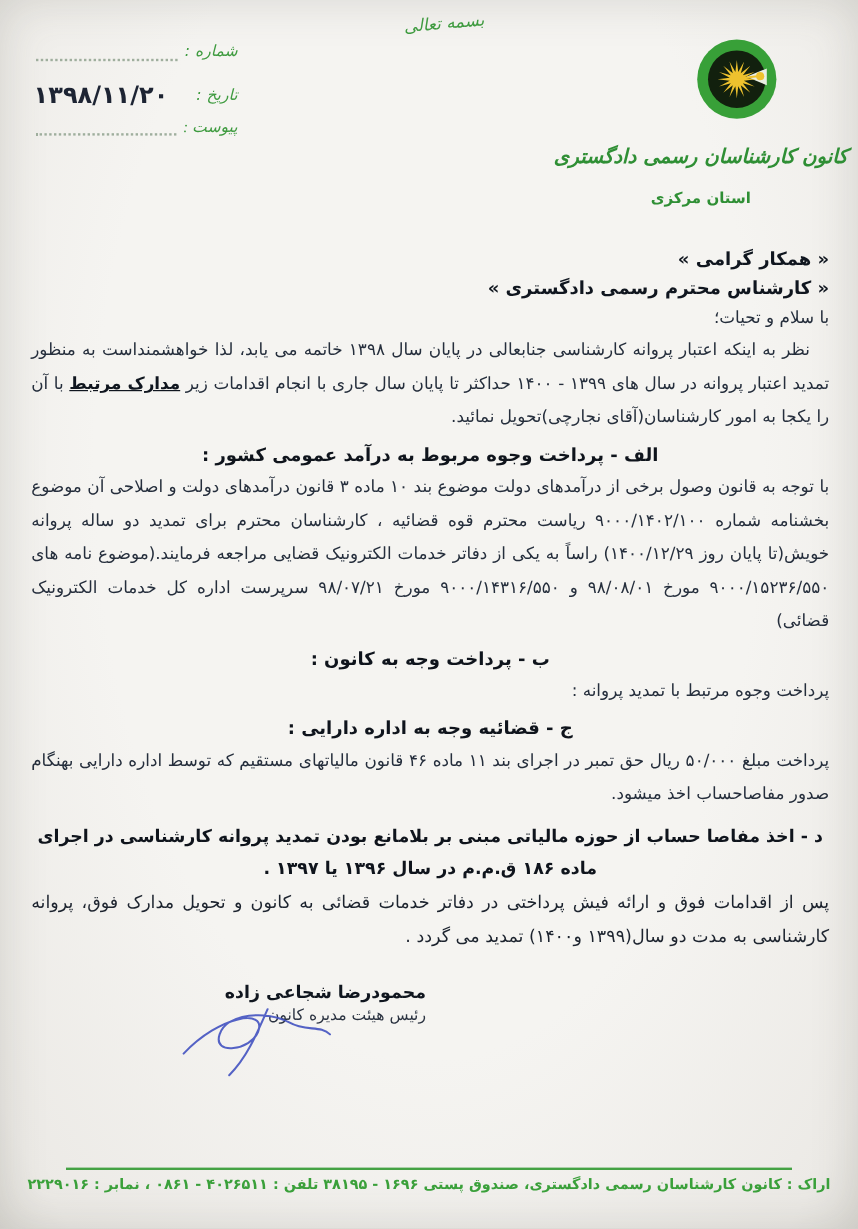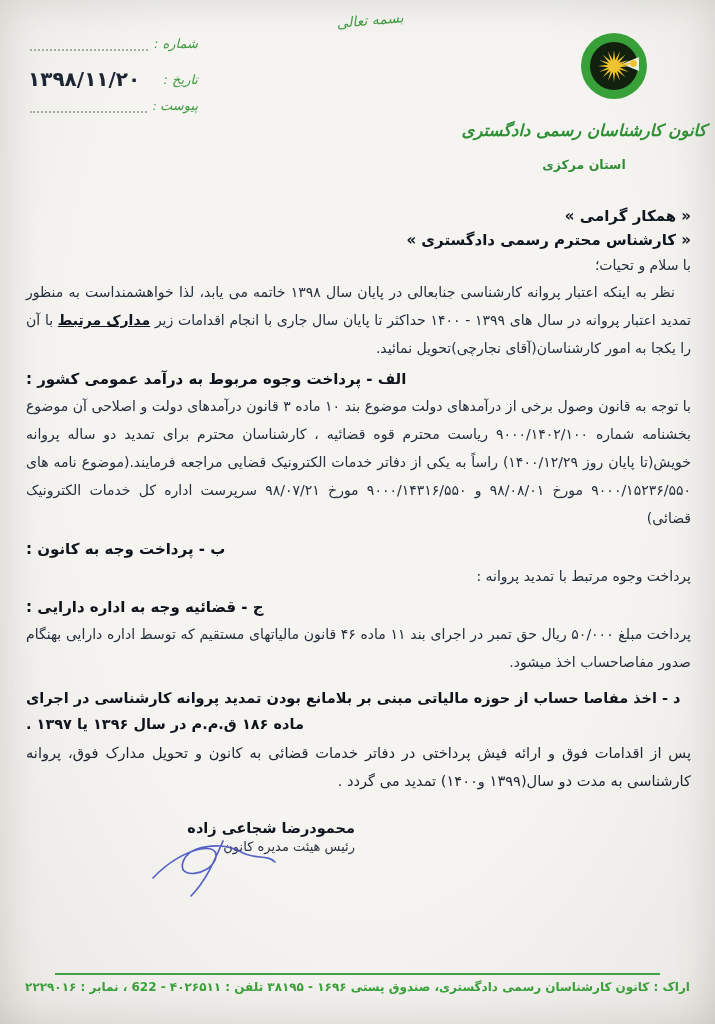--- a/index.html
+++ b/index.html
@@ -46,21 +46,21 @@
   .content{
     position:absolute;top:191px;right:24px;left:26px;
     color:#252e3c;font-size:14px;direction:rtl;margin-top:13px;
   }
   .sal{font-weight:bold;font-size:15px;color:#10161f;line-height:24px;text-align:right;}
   .greeting{font-size:14px;line-height:26px;text-align:right;}
   .para{margin:0;text-align:justify;line-height:28px;}
   .indent{text-indent:16px;}
   .content h3{
     margin:7px 0 2px;font-size:15px;line-height:21px;color:#0f141c;
-    font-weight:bold;text-align:left;
+    font-weight:bold;text-align:center;
   }
   .em-underline{font-weight:bold;text-decoration:underline;color:#10161f;}
   .bold{font-weight:bold;color:#10161f;}
   h3.alt{font-size:14.5px;line-height:26px;margin-top:9px;}
   .para.alt{font-size:14.6px;line-height:28px;color:#1c232e;margin-top:2px;}
   
   .signature{position:absolute;left:85px;top:820px;width:270px;text-align:right;}
   .sig-name{font-weight:bold;font-size:14.5px;color:#10161f;}
   .sig-title{font-size:13px;color:#2a3240;margin-top:3px;}
   .sig-scribble{position:absolute;left:58px;top:16px;pointer-events:none;}
@@ -128,15 +128,15 @@
 
   <div class="signature">
     <div class="sig-name">محمودرضا شجاعی زاده</div>
     <div class="sig-title">رئیس هیئت مدیره کانون</div>
     <svg class="sig-scribble" width="150" height="66" viewBox="0 0 150 66" xmlns="http://www.w3.org/2000/svg">
       <path d="M10 42 C 40 10, 80 4, 72 24 C 66 39, 34 44, 40 26 C 46 8, 80 6, 98 16 C 112 24, 124 18, 132 26 M 80 5 C 70 28, 62 46, 48 60" fill="none" stroke="#4252c0" stroke-width="1.7" stroke-linecap="round" opacity="0.9"></path>
     </svg>
   </div>
 
   <div class="footer-line"></div>
-  <div class="footer">اراک : کانون کارشناسان رسمی دادگستری، صندوق پستی ۱۶۹۶ - ۳۸۱۹۵  تلفن : ۴۰۲۶۵۱۱ - 622 ، نمابر : ۲۲۲۹۰۱۶</div>
+  <div class="footer">اراک : کانون کارشناسان رسمی دادگستری، صندوق پستی ۱۶۹۶ - ۳۸۱۹۵  تلفن : ۴۰۲۶۵۱۱ - ۰۸۶۱ ، نمابر : ۲۲۲۹۰۱۶</div>
 
 </div>
 
 </body></html>

